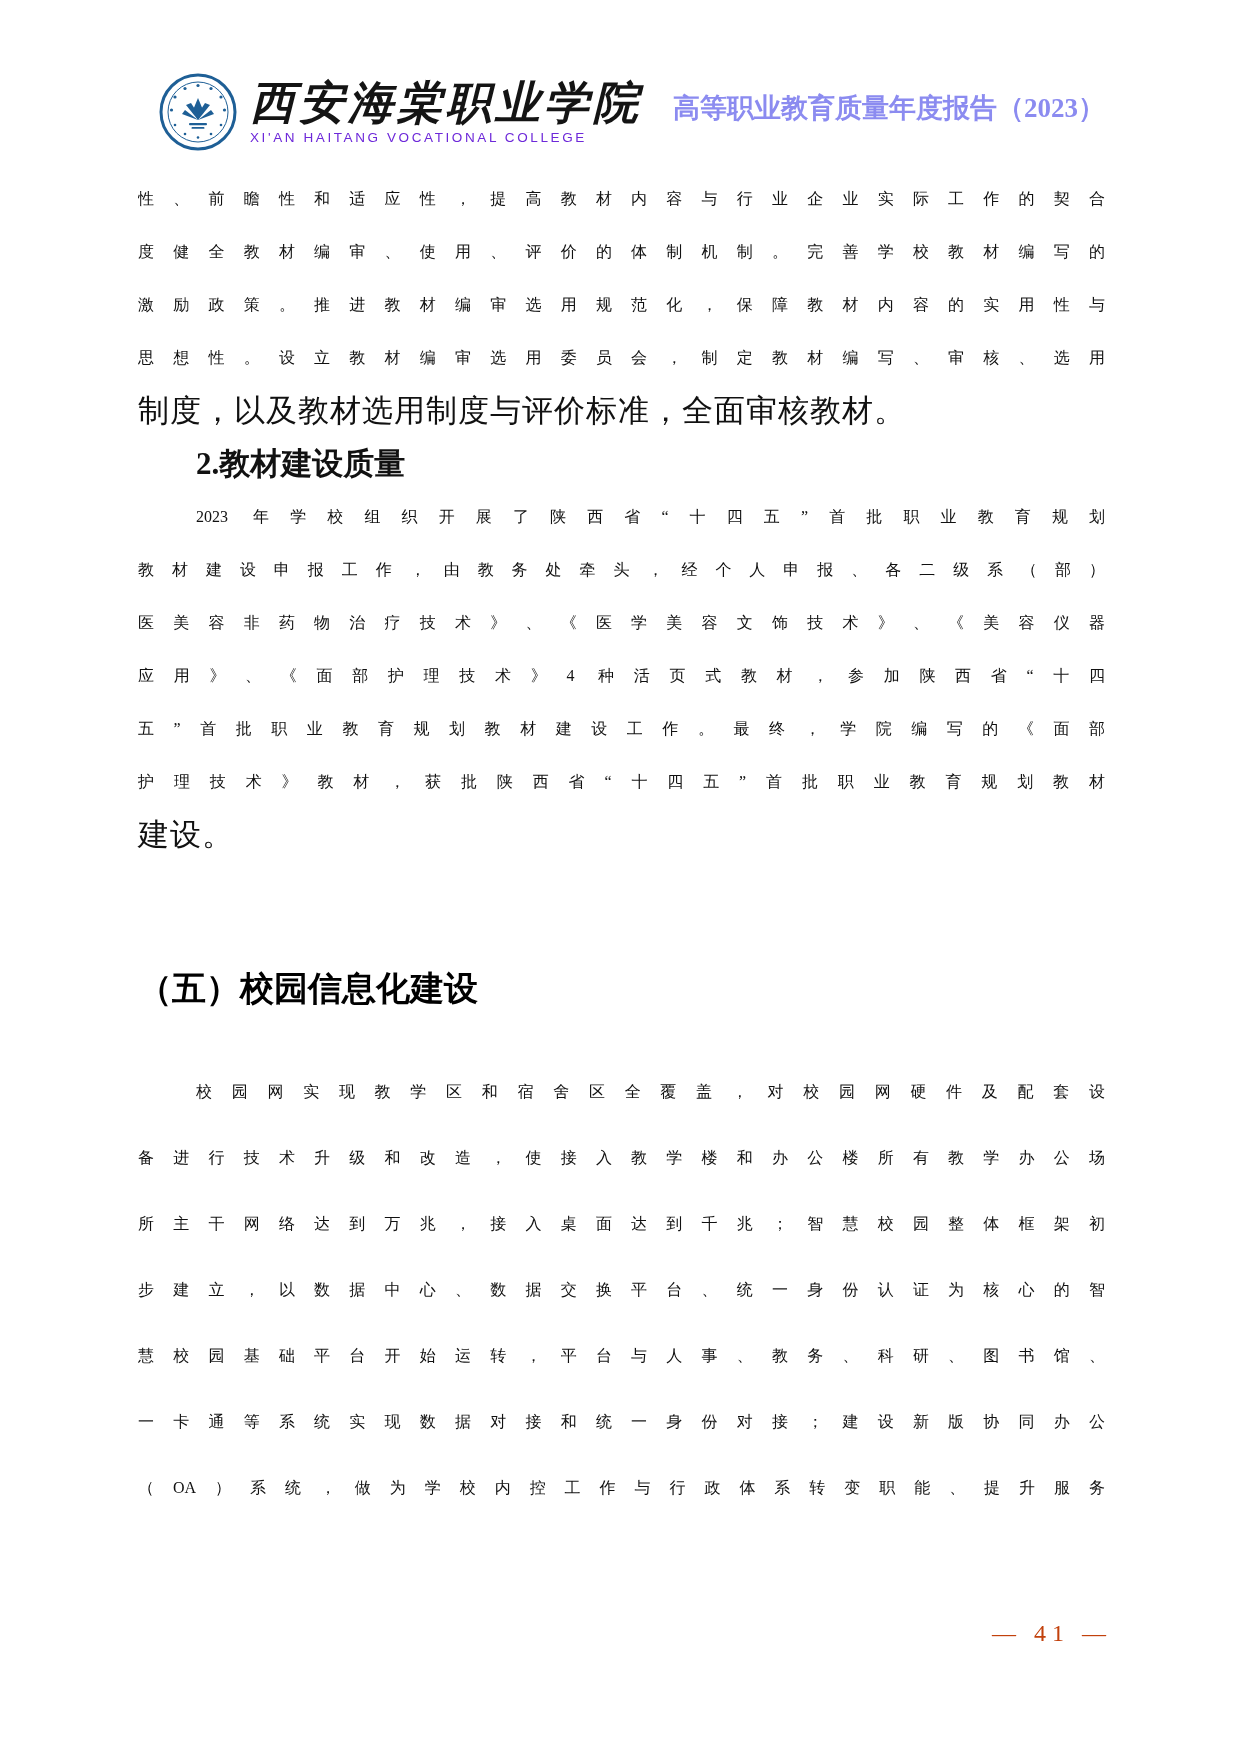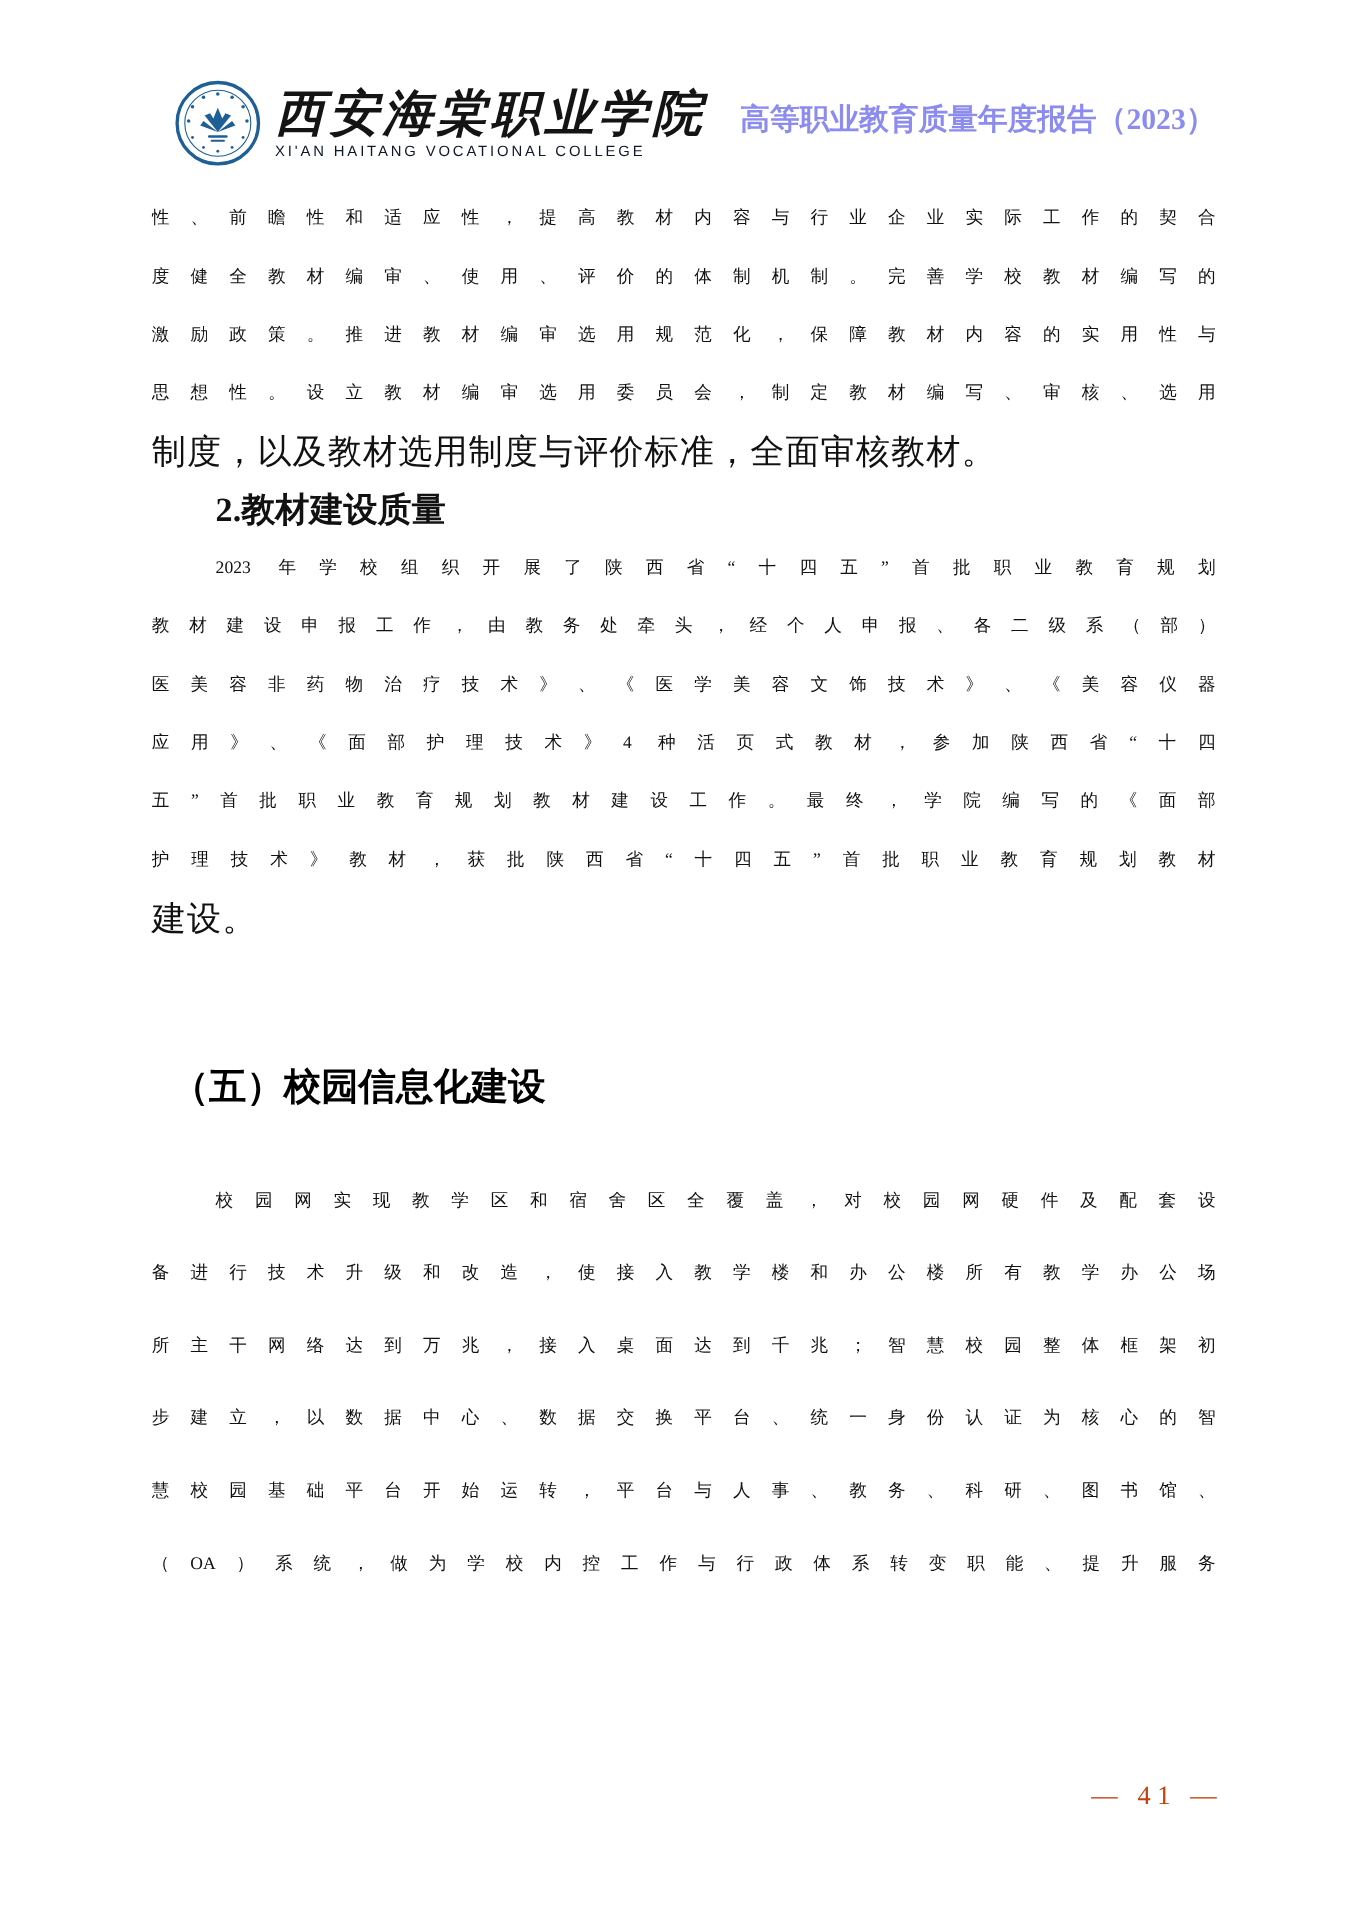--- a/index.html
+++ b/index.html
@@ -19,21 +19,21 @@
   .seal { width:80px; height:80px; flex:0 0 auto; }
   .name-block { margin-left:12px; }
   .college-zh {
     font-family:"Liberation Serif","DejaVu Serif",serif;
     font-weight:bold; font-style:italic;
     font-size:45px; line-height:48px; letter-spacing:4px;
     color:#141414; white-space:nowrap;
   }
   .college-en {
     font-family:"Liberation Sans","DejaVu Sans",sans-serif;
-    font-size:13.5px; letter-spacing:2.6px; color:#0f172a;
+    font-size:13.5px; letter-spacing:2.6px; color:#6d28d9;
     margin-top:3px; white-space:nowrap;
   }
   .report-title {
     position:absolute; right:135px; top:90px;
     font-family:"Liberation Serif","DejaVu Serif",serif;
     font-weight:bold; font-size:27px; color:#8b8bf0; white-space:nowrap;margin-left:37px;
   }
 
   
   .content { position:absolute; left:138px; top:172px; width:967px; }
@@ -48,21 +48,21 @@
   }
   .ind { text-indent:58px; }
   .h2line {
     font-size:31px; height:53px; line-height:53px;
     font-weight:bold; padding-left:58px;
     font-family:"Liberation Serif","DejaVu Serif",serif;
   }
   .section-heading {
     margin-top:100px; height:54px; line-height:54px;
     font-family:"Liberation Sans","DejaVu Sans",sans-serif;
-    font-weight:bold; font-size:34px; color:#000;margin-left:18px;
+    font-weight:bold; font-size:34px; color:#000;
   }
   .para3 { margin-top:44px; }
   .para3 .line, .para3 .j { height:66px; line-height:66px; }
 
   
   .page-number {
     position:absolute; top:1620px; right:128px;
     font-size:24px; letter-spacing:6px; color:#c2410c;
     font-family:"Liberation Serif","DejaVu Serif",serif;
     white-space:nowrap;
@@ -129,20 +129,21 @@
     <div class="line">建设。</div>
 
     <div class="section-heading">（五）校园信息化建设</div>
 
     <div class="para3">
       <div class="j ind">校园网实现教学区和宿舍区全覆盖，对校园网硬件及配套设</div>
       <div class="j">备进行技术升级和改造，使接入教学楼和办公楼所有教学办公场</div>
       <div class="j">所主干网络达到万兆，接入桌面达到千兆；智慧校园整体框架初</div>
       <div class="j">步建立，以数据中心、数据交换平台、统一身份认证为核心的智</div>
       <div class="j">慧校园基础平台开始运转，平台与人事、教务、科研、图书馆、</div>
+      <div class="j">一卡通等系统实现数据对接和统一身份对接；建设新版协同办公</div>
       <div class="j">（OA）系统，做为学校内控工作与行政体系转变职能、提升服务</div>
     </div>
 
   </div>
 
   <div class="page-number">— 41 —</div>
 
 </div>
 
 </body></html>

